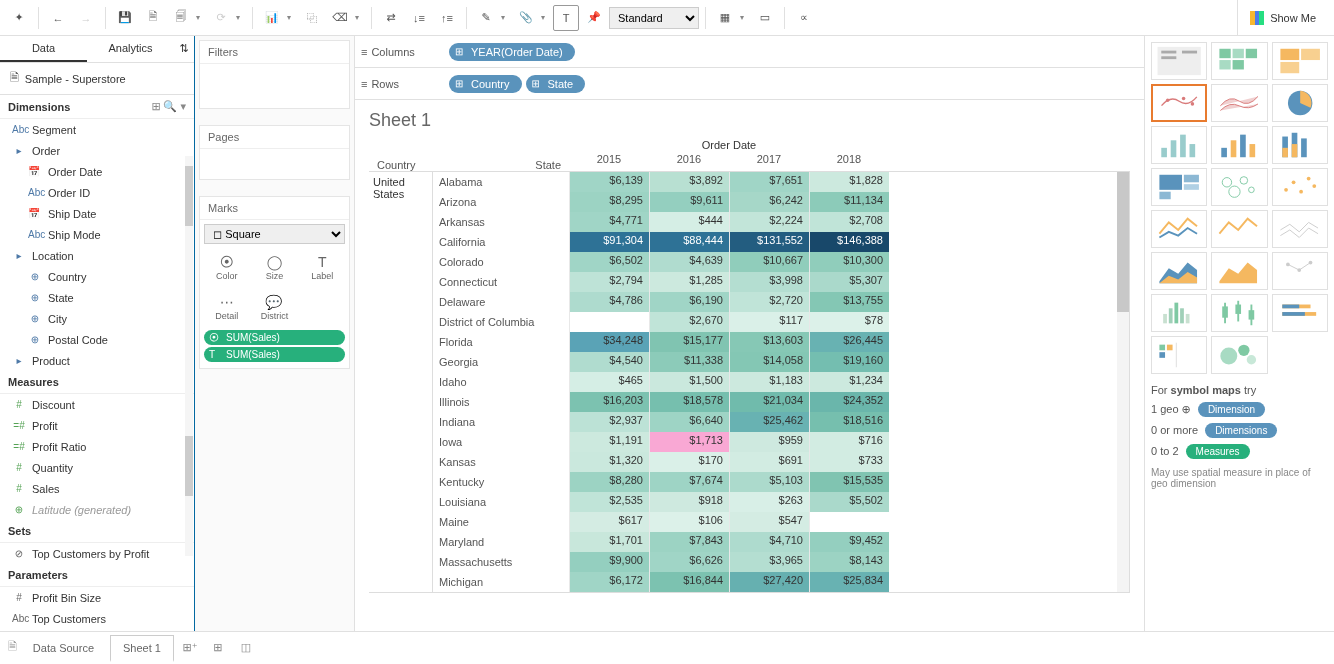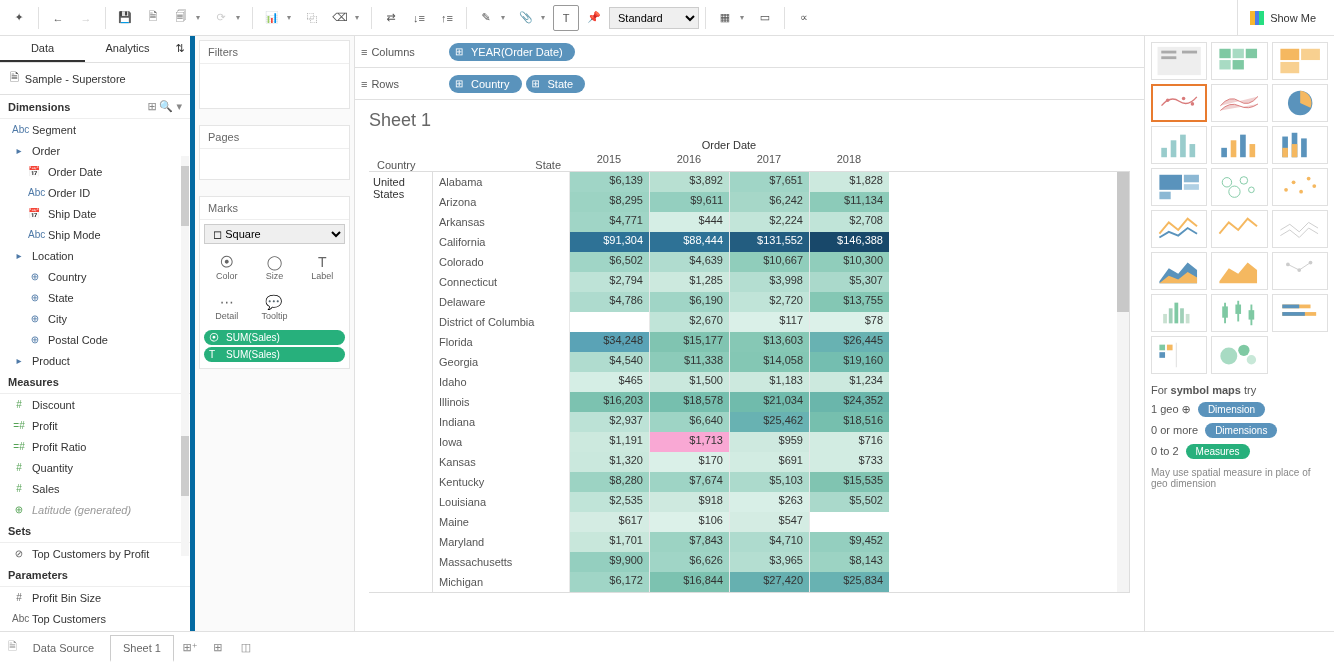--- a/index.html
+++ b/index.html
@@ -6,21 +6,21 @@
 body { background: #fff; font-size: 11px; color: #333; overflow: hidden; width: 1334px; height: 664px; }
 .toolbar { height: 36px; border-bottom: 1px solid #e0e0e0; display: flex; align-items: center; padding: 0 6px; gap: 2px; }
 .tb-btn { width: 26px; height: 26px; display: flex; align-items: center; justify-content: center; cursor: pointer; border-radius: 2px; color: #555; }
 .tb-sep { width: 1px; height: 22px; background: #e0e0e0; margin: 0 4px; }
 .tb-drop { width: 10px; color: #888; font-size: 8px; cursor: pointer; }
 .tb-select { width: 90px; height: 22px; border: 1px solid #ccc; font-size: 11px; padding: 0 4px; }
 .showme { margin-left: auto; display: flex; align-items: center; gap: 6px; padding: 4px 12px; cursor: pointer; border-left: 1px solid #e0e0e0; height: 36px; }
 .showme-icon { width: 14px; height: 14px; background: linear-gradient(90deg, #f7b731 33%, #4b7bec 33% 66%, #26de81 66%); }
 
 .main { display: flex; height: 595px; }
-.left-panel { width: 195px; border-right: 5px solid #0369a1; display: flex; flex-direction: column; position: relative; }
+.left-panel { width: 195px; border-right: 1px solid #0369a1; display: flex; flex-direction: column; position: relative; }
 .tabs { display: flex; border-bottom: 1px solid #e0e0e0; }
 .tab { flex: 1; text-align: center; padding: 6px 0; cursor: pointer; font-size: 11px; }
 .tab.active { border-bottom: 2px solid #333; font-weight: 500; }
 .ds-row { padding: 6px 10px; display: flex; align-items: center; gap: 6px; border-bottom: 1px solid #e0e0e0; }
 .section-hdr { padding: 5px 8px; font-weight: 600; display: flex; align-items: center; justify-content: space-between; border-bottom: 1px solid #eee; }
 .field-list { overflow: hidden; }
 .field { padding: 2px 8px 2px 12px; display: flex; align-items: center; gap: 6px; cursor: pointer; height: 21px; }
 .field.indent1 { padding-left: 28px; }
 .ficon { width: 14px; text-align: center; font-size: 10px; }
 .ficon.dim { color: #4e79a7; }
@@ -272,21 +272,21 @@
             <div class="mark-cell">
               <span class="mi">T</span>
               <span>Label</span>
             </div>
             <div class="mark-cell">
               <span class="mi">⋯</span>
               <span>Detail</span>
             </div>
             <div class="mark-cell">
               <span class="mi">💬</span>
-              <span>Tooltip</span>
+              <span>District</span>
             </div>
           </div>
         <div id="markpills" style="margin-top:4px">
             <div class="pill-green"><span style="position:absolute;left:5px;top:2px;font-size:10px">⦿</span>SUM(Sales)</div>
             <div class="pill-green"><span style="position:absolute;left:5px;top:2px;font-size:10px">T</span>SUM(Sales)</div>
           </div>
       </div>
     </div>
   </div>
 

